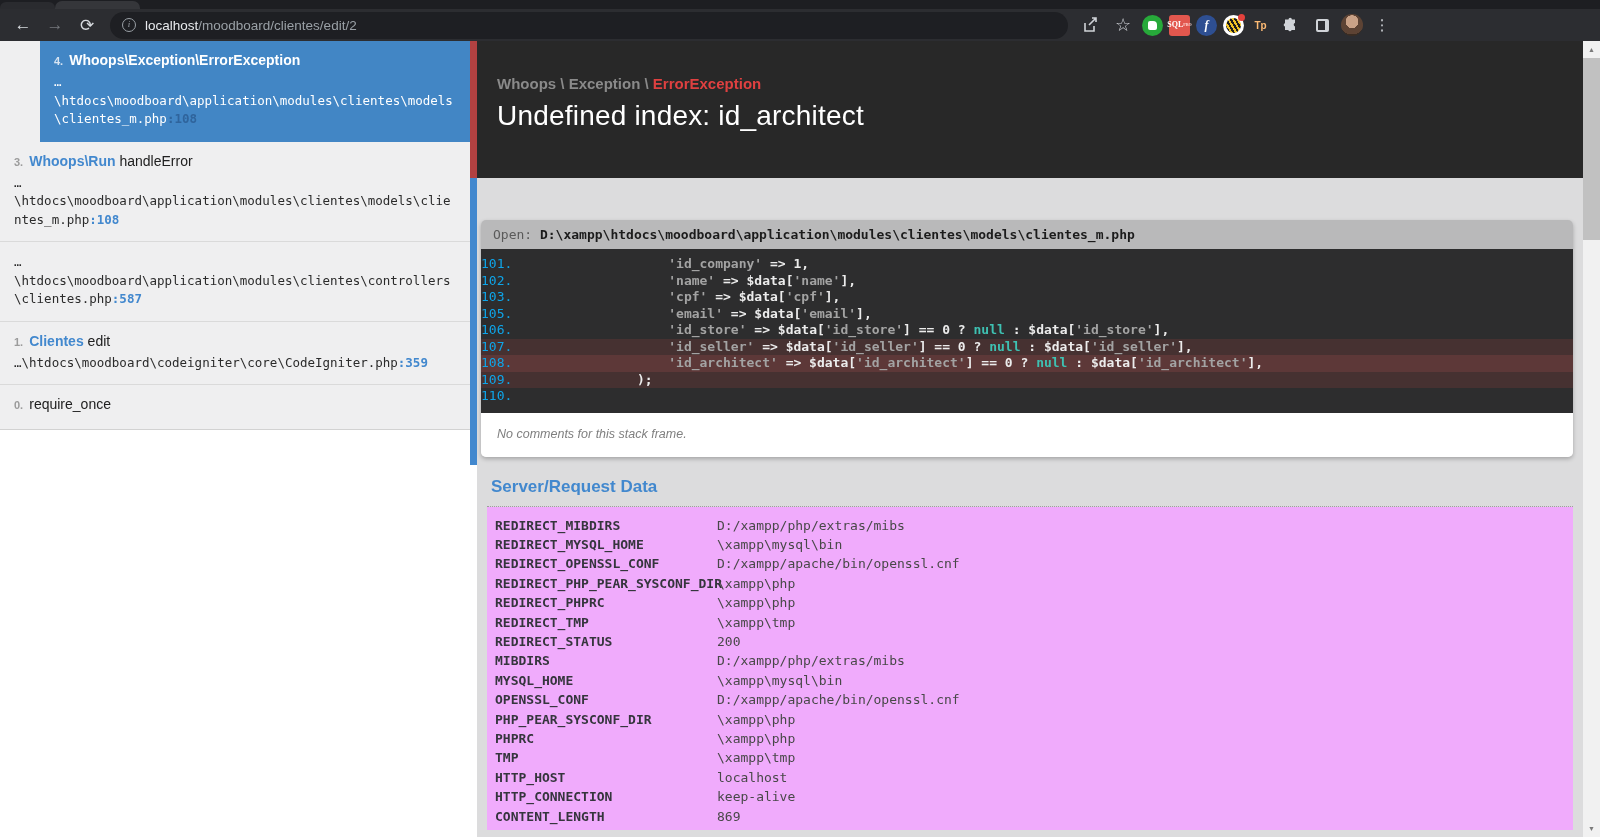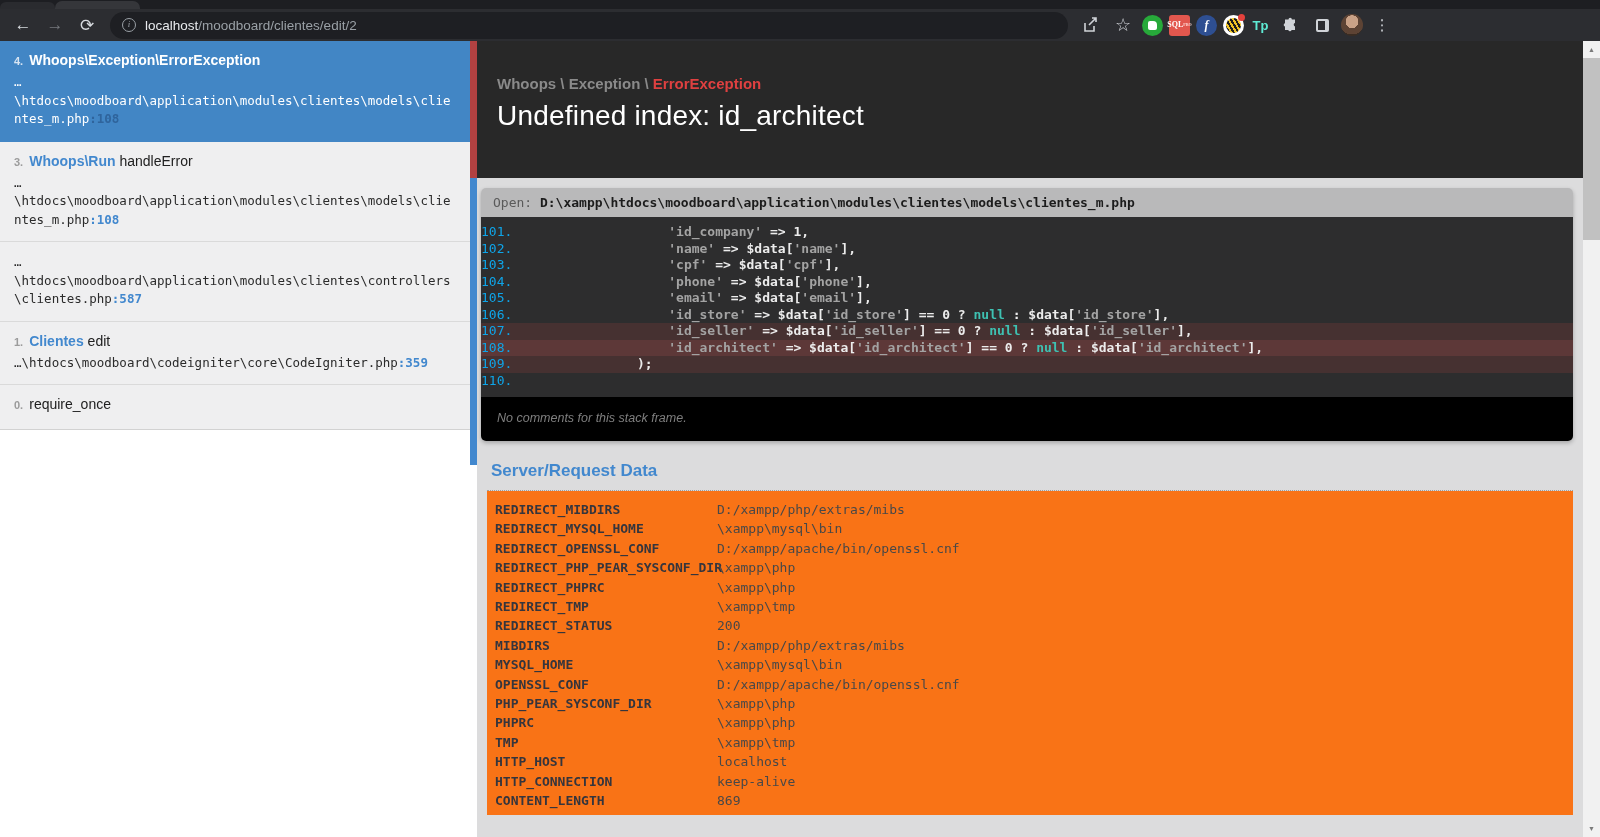--- a/index.html
+++ b/index.html
@@ -27,81 +27,81 @@
   .ext { width:21px; height:21px; border-radius:50%; display:flex; align-items:center; justify-content:center;
          font-size:9px; font-weight:bold; color:#fff; position:relative; flex:0 0 auto; }
   .ext.thumb { background:#27a93a; } .ext.thumb i{ width:9px;height:9px;background:#fff;border-radius:2px 4px 2px 2px; }
   .ext.sql { background:#e express; background:#e2574e; border-radius:3px; font-family:"Liberation Serif", serif; font-size:8px; line-height:1; }
   .ext.sql small { font-size:4px; color:#ffd9d6; }
   .ext.blue { background:#2e4f92; font-family:"Liberation Serif", serif; font-style:italic; font-size:12px; }
   .ext.dazzle { background:#fff; }
   .ext.dazzle i { display:block; width:15px; height:15px; border-radius:50%;
                   background:repeating-linear-gradient(60deg,#f0c426 0 2px,#1d1d1d 2px 4px); }
   .ext.dazzle b { position:absolute; top:-1px; right:-1px; width:7px; height:7px; border-radius:50%; background:#e4413c; }
-  .ext.tp { background:transparent; color:#5eead4; font-size:13px; font-family:"Liberation Sans",sans-serif; }
+  .ext.tp { background:transparent; color:#fdba74; font-size:10px; font-family:"Liberation Sans",sans-serif; }
   .square-ic { width:13px; height:13px; border:2px solid #d0d3d8; border-radius:2px; border-right-width:4px; }
   .avatar { width:22px; height:22px; border-radius:50%;
             background:radial-gradient(circle at 50% 35%, #caa287 0 35%, #5d4334 36% 70%, #3a2c22 71%); }
   .kebab { font-size:15px; color:#d0d3d8; letter-spacing:0; }
 
   
   .page { position:relative; height:796px; background:#fff; display:flex; }
 
   
   .sidebar { width:470px; flex:0 0 470px; background:#fff; }
   .frames { background:#efeff0; border-bottom:1px solid #d2d2d2; }
   .frame { padding:11px 16px 12px 14px; border-bottom:1px solid #dadada; cursor:pointer; }
   .frame:last-child { border-bottom:none; }
   .f-head { font-size:14px; margin-bottom:5px; color:#212121; }
   .f-num { font-size:11px; color:#9b9b9b; font-weight:bold; margin-right:3px; }
   .f-class { color:#4288ce; font-weight:bold; }
   .f-fn { color:#212121; font-weight:normal; }
   .f-ellipsis, .f-path { font-family:"DejaVu Sans Mono", monospace; font-size:12.5px; line-height:18.5px;
             color:#2b2b2b; word-break:break-all; white-space:pre-wrap; }
   .f-line { color:#4288ce; font-weight:bold; }
-  .frame.active { background:#4286c5; border-bottom-color:#4286c5; }
+  .frame.active { background:#4286c5; border-bottom-color:#4286c5;margin-left:40px; }
   .frame.active .f-head, .frame.active .f-class, .frame.active .f-fn,
   .frame.active .f-ellipsis, .frame.active .f-path { color:#fff; }
   .frame.active .f-num { color:#d7e4f2; }
   .frame.active .f-line { color:#2f649c; }
 
   
   .main { flex:1; position:relative; background:#fff; }
   .strip { position:absolute; left:0; width:7px; z-index:2; }
   .strip.red  { top:0; height:137px; background:#b24141; }
   .strip.blue { top:137px; height:287px; background:#4288ce; }
   .main-inner { margin-left:7px; height:100%; display:flex; flex-direction:column; }
 
   .exc-header { height:137px; background:#282828; padding:34px 20px 4px 20px; flex:0 0 auto; }
   .crumb { font-size:15px; font-weight:bold; color:#8a8a8a; margin-bottom:8px; }
   .crumb .err { color:#df4040; }
   .exc-title { font-size:28px; color:#fff; font-weight:normal; letter-spacing:.2px; }
 
   .content { flex:1; background:#dcdcdd; padding:10px 27px 0 4px; overflow:hidden; }
-  .code-card { border-radius:5px; box-shadow:0 2px 4px rgba(0,0,0,.25); }
+  .code-card { border-radius:5px; box-shadow:0 2px 4px rgba(0,0,0,.25);margin-top:32px; }
   .open-bar { background:#b9b9ba; border-radius:5px 5px 0 0; padding:7px 12px;
               font-family:"DejaVu Sans Mono", monospace; font-size:13px; color:#5a5a5a; cursor:pointer; }
   .open-bar b { color:#1c1c1c; }
   .code { background:#2d2d2e; padding:7px 0 8px 0; font-family:"DejaVu Sans Mono", monospace;
           font-size:13px; font-weight:bold; line-height:16.5px; }
   .cl { white-space:pre; color:#ececec; }
   .cl .ln { display:inline-block; width:48px; color:#0ea5e9; font-weight:normal; }
   .cl .ct { margin-left:14px; }
   .cl.hlA { background:#463131; }
   .cl.hlB { background:#5d3838; }
   .tok-s { color:#a3a3a3; }
   .tok-k { color:#3ec1b2; }
   .tok-p { color:#ececec; }
-  .comments-bar { background:#000000; border-radius:0 0 5px 5px; padding:14px 16px 16px;
+  .comments-bar { background:#ffffff; border-radius:0 0 5px 5px; padding:14px 16px 16px;
                   font-size:12.5px; font-style:italic; color:#7f7f7f; }
 
   .details { margin:20px 0 0 6px; }
   .d-head { font-size:17px; font-weight:bold; color:#4288ce; padding:0 0 9px 4px;
             border-bottom:1px dotted #9e9e9e; }
-  .data-table { background:#f97316; padding:9px 0 4px 8px; font-family:"DejaVu Sans Mono", monospace; font-size:13px; }
+  .data-table { background:#f0abfc; padding:9px 0 4px 8px; font-family:"DejaVu Sans Mono", monospace; font-size:13px; }
   .drow { display:flex; line-height:19.4px; }
   .dk { width:222px; flex:0 0 222px; font-weight:bold; color:#35353d; }
   .dv { color:#484848; }
 
   
   .scrollbar { position:absolute; right:0; top:0; bottom:0; width:17px; background:#f1f1f1; z-index:5; }
   .sb-arrow { position:absolute; left:0; width:17px; height:17px; display:flex; align-items:center;
               justify-content:center; font-size:7px; color:#7a7a7a; }
   .sb-arrow.up { top:0; } .sb-arrow.down { bottom:0; }
   .sb-thumb { position:absolute; left:0; top:17px; width:17px; height:182px; background:#c1c1c1; }
@@ -192,21 +192,20 @@
         <div class="crumb"><span>Whoops \ Exception \ </span><span class="err">ErrorException</span></div>
         <div class="exc-title">Undefined index: id_architect</div>
       </div>
       <div class="content">
         <div class="code-card">
           <div class="open-bar"><span>Open: </span><b>D:\xampp\htdocs\moodboard\application\modules\clientes\models\clientes_m.php</b></div>
           <div class="code" id="code">
               <div class="cl"><span class="ln">101.</span><span class="ct"><span class="tok-p">                </span><span class="tok-s">'id_company'</span><span class="tok-p"> =&gt; 1,</span></span></div>
               <div class="cl"><span class="ln">102.</span><span class="ct"><span class="tok-p">                </span><span class="tok-s">'name'</span><span class="tok-p"> =&gt; $data[</span><span class="tok-s">'name'</span><span class="tok-p">],</span></span></div>
               <div class="cl"><span class="ln">103.</span><span class="ct"><span class="tok-p">                </span><span class="tok-s">'cpf'</span><span class="tok-p"> =&gt; $data[</span><span class="tok-s">'cpf'</span><span class="tok-p">],</span></span></div>
-              <div class="cl"><span class="ln">104.</span><span class="ct"><span class="tok-p">                </span><span class="tok-s">'phone'</span><span class="tok-p"> =&gt; $data[</span><span class="tok-s">'phone'</span><span class="tok-p">],</span></span></div>
               <div class="cl"><span class="ln">105.</span><span class="ct"><span class="tok-p">                </span><span class="tok-s">'email'</span><span class="tok-p"> =&gt; $data[</span><span class="tok-s">'email'</span><span class="tok-p">],</span></span></div>
               <div class="cl"><span class="ln">106.</span><span class="ct"><span class="tok-p">                </span><span class="tok-s">'id_store'</span><span class="tok-p"> =&gt; $data[</span><span class="tok-s">'id_store'</span><span class="tok-p">] == 0 ? </span><span class="tok-k">null</span><span class="tok-p"> : $data[</span><span class="tok-s">'id_store'</span><span class="tok-p">],</span></span></div>
               <div class="cl hlA"><span class="ln">107.</span><span class="ct"><span class="tok-p">                </span><span class="tok-s">'id_seller'</span><span class="tok-p"> =&gt; $data[</span><span class="tok-s">'id_seller'</span><span class="tok-p">] == 0 ? </span><span class="tok-k">null</span><span class="tok-p"> : $data[</span><span class="tok-s">'id_seller'</span><span class="tok-p">],</span></span></div>
               <div class="cl hlB"><span class="ln">108.</span><span class="ct"><span class="tok-p">                </span><span class="tok-s">'id_architect'</span><span class="tok-p"> =&gt; $data[</span><span class="tok-s">'id_architect'</span><span class="tok-p">] == 0 ? </span><span class="tok-k">null</span><span class="tok-p"> : $data[</span><span class="tok-s">'id_architect'</span><span class="tok-p">],</span></span></div>
               <div class="cl hlA"><span class="ln">109.</span><span class="ct"><span class="tok-p">            );</span></span></div>
               <div class="cl"><span class="ln">110.</span><span class="ct"></span></div>
             </div>
           <div class="comments-bar">No comments for this stack frame.</div>
         </div>
         <div class="details">

